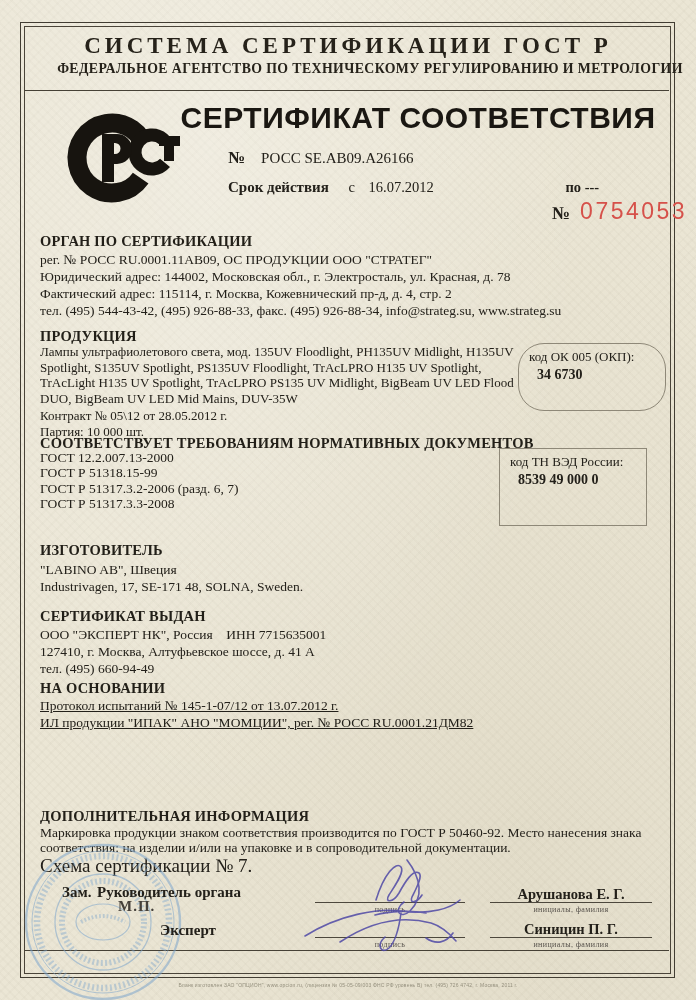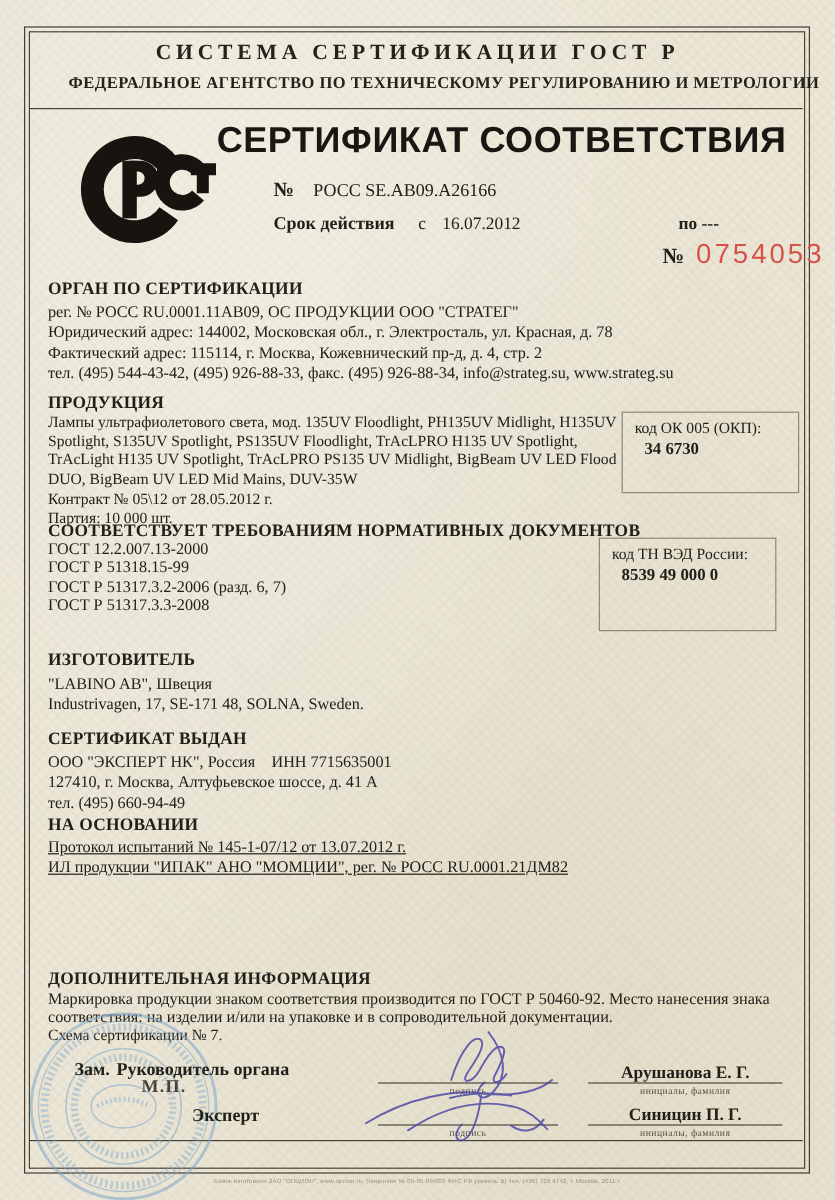--- a/index.html
+++ b/index.html
@@ -16,21 +16,21 @@
     overflow:hidden;
   }
   .abs { position:absolute; }
   
   .frame-outer { left:20px; top:22px; width:653px; height:954px; border:1.6px solid #423d33; }
   .frame-inner { left:24px; top:26px; width:645px; height:946px; border:1px solid #4a4439; }
   .hline { border-top:1.4px solid #46413600; border-top:1.4px solid #464136; height:0; }
   .line-header { left:25px; top:90px; width:644px; }
   .line-footer { left:25px; top:950px; width:644px; }
   
-  .sys-title { left:0; right:0; top:33px; text-align:center; font-size:18px; font-weight:700; letter-spacing:4px; color:#26221a; }
+  .sys-title { left:0; right:0; top:33px; text-align:center; font-size:23px; font-weight:700; letter-spacing:4px; color:#26221a; }
   .agency    { left:0; right:0; top:61px; text-align:center; font-size:13.8px; font-weight:700; letter-spacing:.4px; color:#26221a;padding-left:44px; }
   .doc-title { left:178px; width:480px; top:101px; text-align:center; font-family:"Liberation Sans", sans-serif; font-size:30px; font-weight:700; letter-spacing:.5px; color:#1a1712; }
   .rst-logo  { left:56px; top:98px; }
   .cert-no-row { left:228px; top:148px; font-size:15px; }
   .cert-no-row .num-sign { font-size:17px; font-weight:700; margin-right:16px; }
   .validity-row { left:228px; top:179px; font-size:14.5px; }
   .validity-row .lbl { font-weight:700; font-size:15px; }
   .validity-row .from-lbl { margin-left:16px; }
   .validity-row .from-val { margin-left:10px; }
   .validity-row .to-lbl { margin-left:128px; font-weight:700; }
@@ -41,36 +41,36 @@
   .sec-title { font-size:14.5px; font-weight:700; letter-spacing:.2px; color:#221f18; }
   .body-line { font-size:13.5px; line-height:17px; white-space:pre-wrap; }
   .para { font-size:13px; line-height:15.6px; }
   .organ-title { left:40px; top:233px; }
   .organ-lines { left:40px; top:251px; width:600px; }
   .product-title { left:40px; top:328px; }
   .product-desc { left:40px; top:344px; width:482px; }
   .product-contract { left:40px; top:408px; }
   .product-batch { left:40px; top:424px; }
   .code-box { border:1px solid #8e8878; }
-  .okp-box { left:518px; top:343px; width:146px; height:66px; }
+  .okp-box { left:518px; top:343px; width:146px; height:66px;border-radius:26px; }
   .tnved-box { left:499px; top:448px; width:146px; height:76px; }
   .box-label { padding:5px 4px 0 10px; font-size:13px; }
   .box-value { padding:2px 4px 0 18px; font-size:14px; font-weight:700; }
   .req-title { left:40px; top:435px; }
   .req-lines { left:40px; top:450px; width:470px; }
   .req-lines .body-line { line-height:15.4px; font-size:13.5px; }
   .manuf-title { left:40px; top:542px; }
   .manuf-lines { left:40px; top:561px; }
   .issued-title { left:40px; top:608px; }
   .issued-lines { left:40px; top:626px; }
   .basis-title { left:40px; top:680px; }
   .basis-lines { left:40px; top:697px;text-decoration:underline; }
   .addinfo-title { left:40px; top:808px; }
   .addinfo-text { left:40px; top:825px; width:620px; font-size:13.5px; line-height:15.4px; }
-  .addinfo-scheme { left:40px; top:855px; font-size:13px;text-align:center; }
+  .addinfo-scheme { left:40px; top:855px; font-size:19px;text-align:center; }
   
   .sig-role { font-size:15px; font-weight:700; }
   .role-prefix-0 { left:62px; top:884px; }
   .role-main-0 { left:97px; top:884px; }
   .role-main-1 { left:160px; top:922px; }
   .sig-line { border-bottom:1.2px solid #4d483d; height:0; }
   .sigline-0 { left:315px; top:902px; width:150px; }
   .nameline-0 { left:490px; top:902px; width:162px; }
   .sigline-1 { left:315px; top:937px; width:150px; }
   .nameline-1 { left:490px; top:937px; width:162px; }

